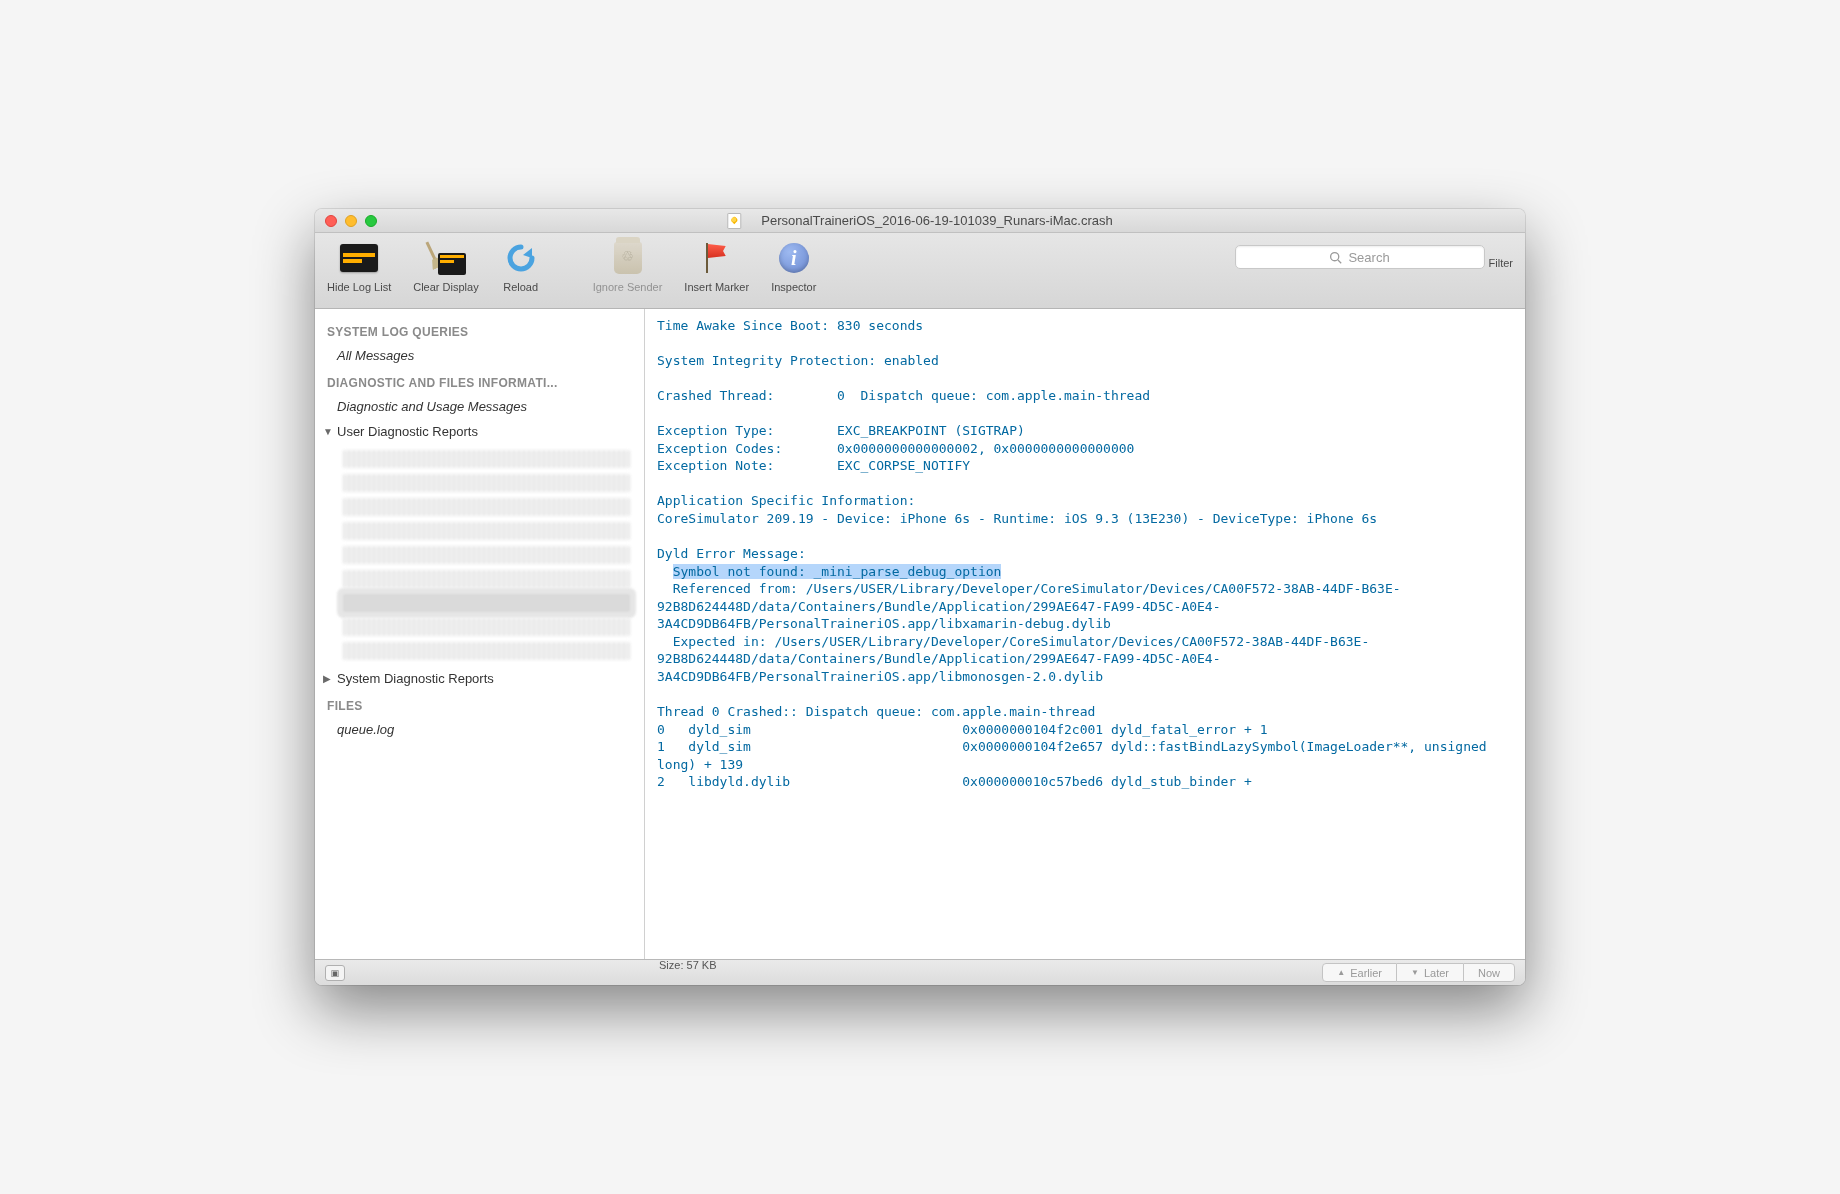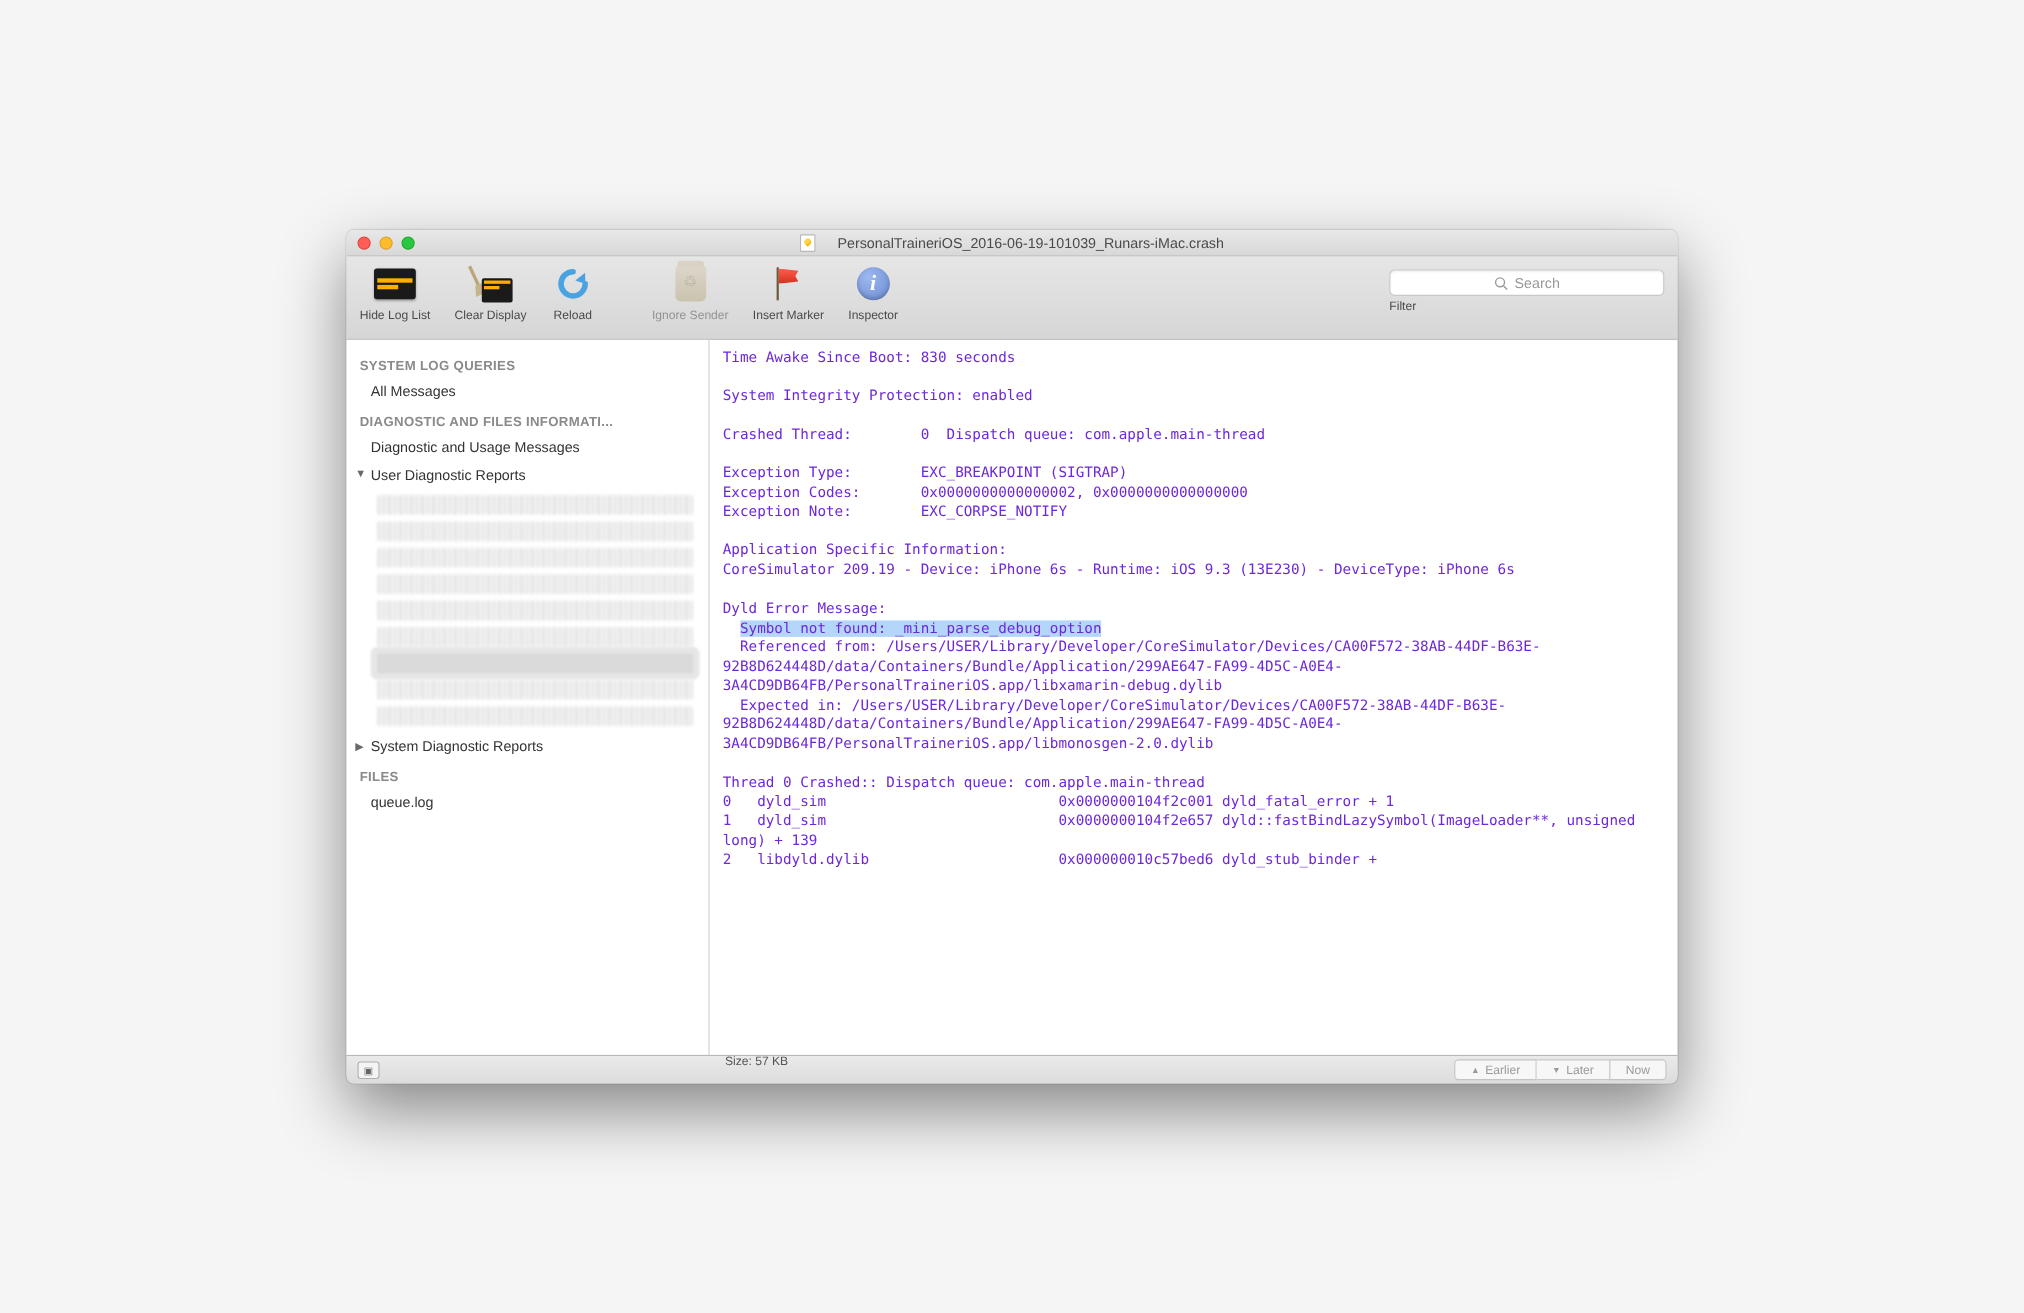--- a/index.html
+++ b/index.html
@@ -129,21 +129,21 @@
   clip-path: polygon(0 0, 100% 15%, 85% 50%, 100% 85%, 0 100%);
 }
 .icon-info {
   width: 30px; height: 30px; border-radius: 50%;
   background: radial-gradient(circle at 35% 30%, #9db9f0, #6a88d0);
   color: #fff; font-family: Georgia, serif; font-style: italic;
   font-size: 20px; font-weight: bold;
   display: flex; align-items: center; justify-content: center;
   box-shadow: inset 0 -2px 4px rgba(0,0,0,0.2);
 }
-.search-wrap { margin-left: auto; display: flex; flex-direction: column; align-items: flex-start; gap: 4px; padding-top: 6px; }
+.search-wrap { margin-left: auto; display: flex; flex-direction: row; align-items: flex-end; gap: 4px; padding-top: 6px; }
 .search-field {
   width: 250px; height: 24px; border-radius: 5px;
   background: #fff; border: 1px solid #c8c8c8;
   display: flex; align-items: center; justify-content: center; gap: 6px;
   color: #9a9a9a; font-size: 13px;
   box-shadow: inset 0 1px 2px rgba(0,0,0,0.08);
 }
 .split {
   flex: 1; display: flex; min-height: 0;
   background: #fff;
@@ -156,37 +156,38 @@
 }
 .sb-header {
   font-size: 12px; font-weight: 700; color: #8a8a8a;
   padding: 8px 12px 4px 12px;
   letter-spacing: 0.3px;
   white-space: nowrap; overflow: hidden; text-overflow: ellipsis;
 }
 .sb-item {
   padding: 5px 12px 5px 22px;
   cursor: default;
+  font-style: italic;
 }
 .sb-row { display: flex; align-items: center; gap: 4px; padding: 5px 12px 5px 8px; cursor: default; }
 .disclosure { width: 10px; display: inline-block; color: #6a6a6a; font-size: 10px; }
 .blur-row {
   height: 18px;
   margin: 6px 14px 6px 28px;
   border-radius: 2px;
   background: repeating-linear-gradient(90deg, #e0e0e0 0, #e0e0e0 2px, #f3f3f3 2px, #f3f3f3 5px);
   filter: blur(1.5px);
   opacity: 0.9;
 }
 .blur-row.sel { background: #d6d6d6; box-shadow: 0 0 0 6px #e4e4e4; filter: blur(1px); }
 .content {
   flex: 1; overflow: auto;
   font-family: Menlo, Monaco, Consolas, monospace;
   font-size: 13px; line-height: 1.35;
-  color: #6d28d9; padding: 8px 12px;
+  color: #0369a1; padding: 8px 12px;
   white-space: pre-wrap; word-break: break-word;
 }
 .highlight { background: #b5d6fb; }
 .statusbar {
   height: 26px; border-top: 1px solid #b8b8b8;
   background: linear-gradient(#eaeaea, #dcdcdc);
   display: flex; align-items: center;
   font-size: 11px; color: #555;
   padding: 0 10px; gap: 14px;
 }

